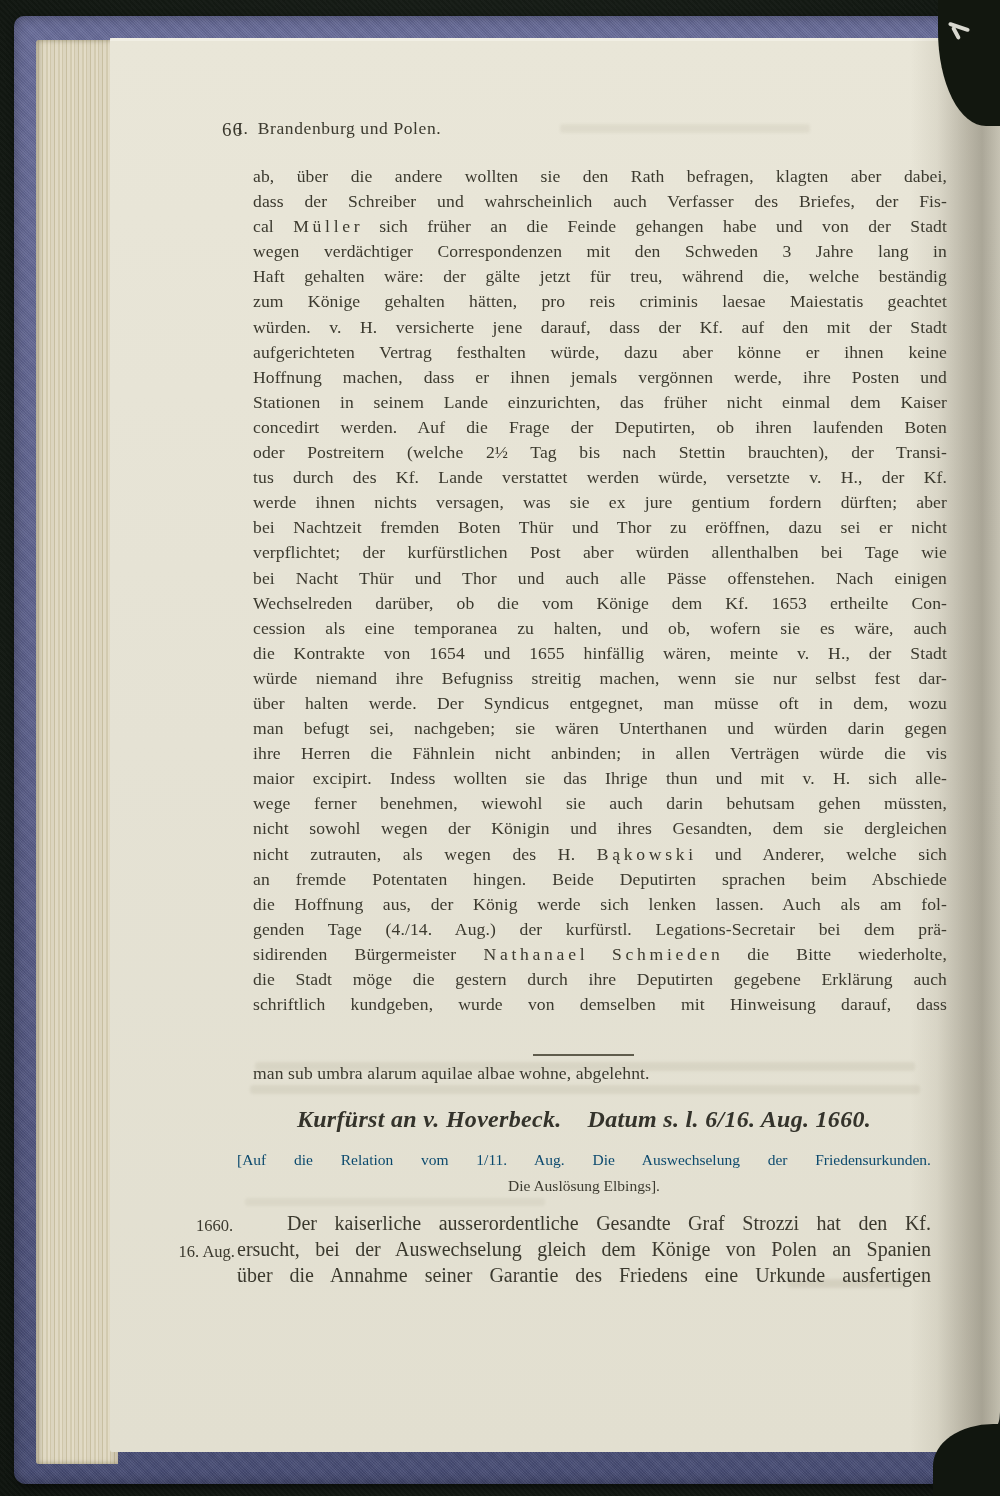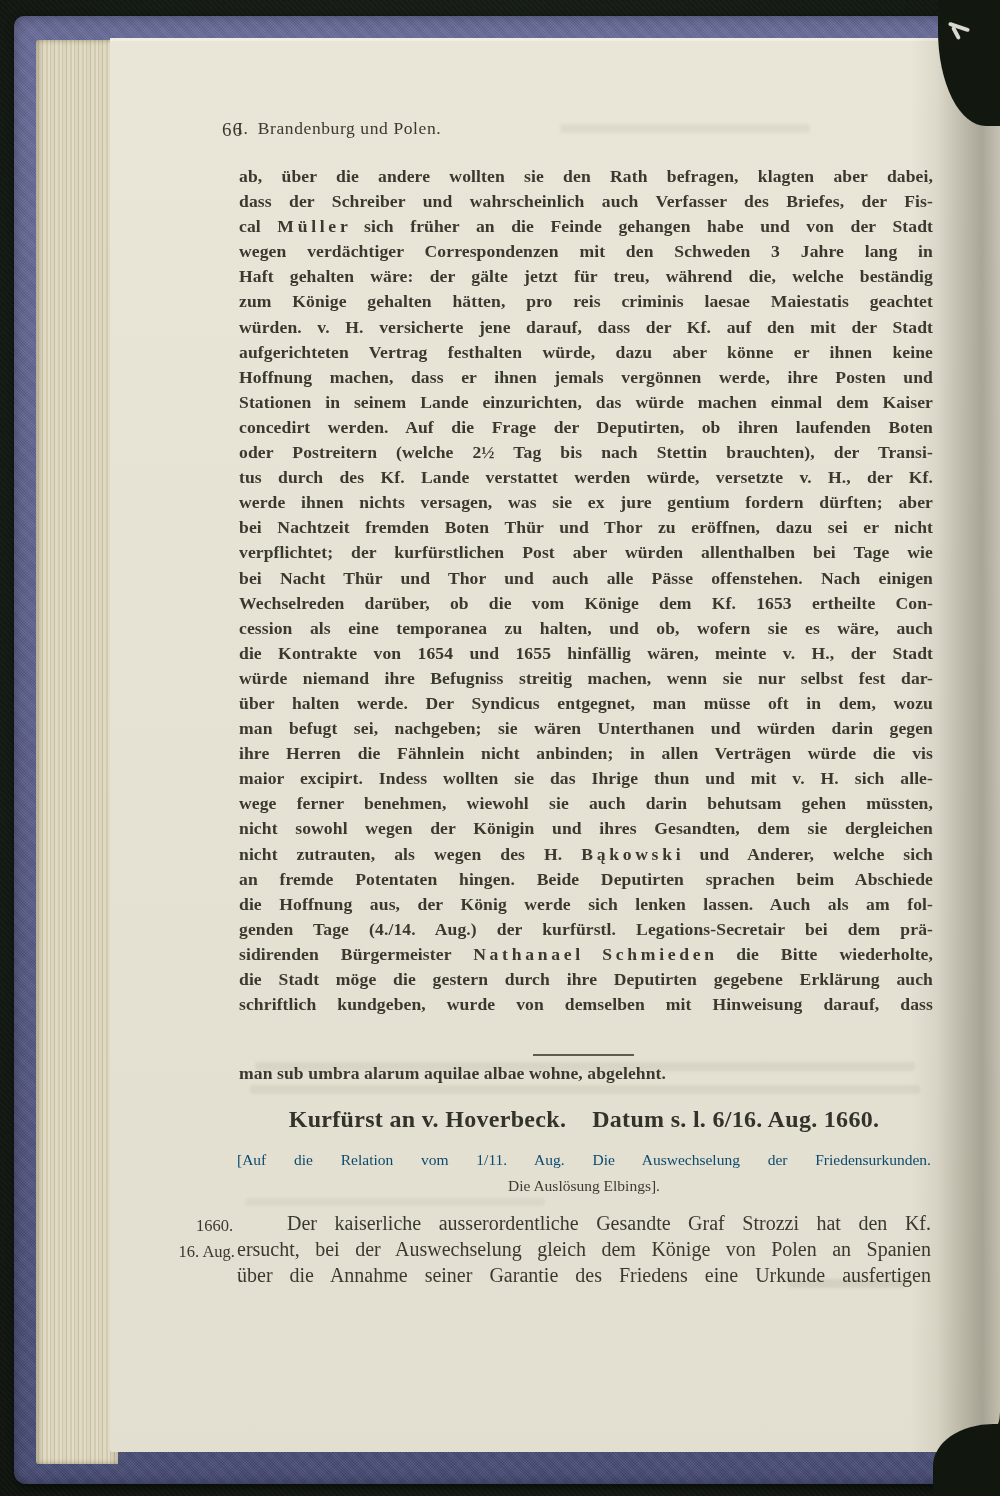--- a/index.html
+++ b/index.html
@@ -56,27 +56,27 @@
   
   .thread{left:946px;top:22px;width:26px;height:20px;z-index:7;}
   .thread i{position:absolute;display:block;background:#d8d8cf;border-radius:2px;}
   .thread i:nth-child(1){left:2px;top:3px;width:22px;height:4px;transform:rotate(18deg);}
   .thread i:nth-child(2){left:8px;top:4px;width:4px;height:14px;transform:rotate(-28deg);}
   
   .content{left:0;top:0;width:1000px;height:1496px;z-index:5;color:#3b392e;}
   .pagenum{position:absolute;left:222px;top:119px;font-size:19px;letter-spacing:1px;}
   .runhead{position:absolute;left:237px;top:118px;width:694px;text-align:left;
     font-size:17.5px;letter-spacing:0.6px;}
-  .bodytext{position:absolute;left:239px;top:164px;width:694px;
-    font-size:17.6px;line-height:25.1px;letter-spacing:0.1px;font-weight:bold;}
+  .bodytext{position:absolute;left:253px;top:164px;width:694px;
+    font-size:17.6px;line-height:25.1px;letter-spacing:0.1px;}
   .bline{text-align:justify;text-align-last:justify;height:25.1px;white-space:normal;}
   .bline:last-child{text-align-last:left;margin-top:44px;}
   .rule{position:absolute;left:533px;top:1054px;width:101px;height:2px;background:#5f5c4c;}
   .dheading{position:absolute;left:237px;top:1106px;width:694px;text-align:center;
-    font-size:24px;font-weight:bold;letter-spacing:0.3px;color:#34332b;}
+    font-size:24px;font-weight:bold;letter-spacing:0.3px;color:#34332b;font-style:italic;}
   .dheading .gap{display:inline-block;width:26px;}
   .dnote1{position:absolute;left:237px;top:1151px;width:694px;font-size:15.5px;
     text-align:justify;text-align-last:justify;color:#0c4a6e;}
   .dnote2{position:absolute;left:237px;top:1177px;width:694px;text-align:center;
     font-size:15.5px;color:#3d3b30;}
   .margin-year{position:absolute;left:158px;top:1216px;width:75px;text-align:right;font-size:16.5px;}
   .margin-day{position:absolute;left:152px;top:1242px;width:83px;text-align:right;font-size:16.5px;}
   .dpara{position:absolute;left:237px;top:1210px;width:694px;font-size:20px;line-height:26px;}
   .dline{text-align:justify;text-align-last:justify;height:26px;}
   .dline:first-child{text-indent:50px;}
@@ -103,21 +103,21 @@
   <div class="bodytext">
       <div class="bline">ab, über die andere wollten sie den Rath befragen, klagten aber dabei,</div>
       <div class="bline">dass der Schreiber und wahrscheinlich auch Verfasser des Briefes, der Fis-</div>
       <div class="bline">cal M ü l l e r sich früher an die Feinde gehangen habe und von der Stadt</div>
       <div class="bline">wegen verdächtiger Correspondenzen mit den Schweden 3 Jahre lang in</div>
       <div class="bline">Haft gehalten wäre: der gälte jetzt für treu, während die, welche beständig</div>
       <div class="bline">zum Könige gehalten hätten, pro reis criminis laesae Maiestatis geachtet</div>
       <div class="bline">würden.  v. H. versicherte jene darauf, dass der Kf. auf den mit der Stadt</div>
       <div class="bline">aufgerichteten Vertrag festhalten würde, dazu aber könne er ihnen keine</div>
       <div class="bline">Hoffnung machen, dass er ihnen jemals vergönnen werde, ihre Posten und</div>
-      <div class="bline">Stationen in seinem Lande einzurichten, das würde machen einmal dem Kaiser</div>
+      <div class="bline">Stationen in seinem Lande einzurichten, das früher nicht einmal dem Kaiser</div>
       <div class="bline">concedirt werden.  Auf die Frage der Deputirten, ob ihren laufenden Boten</div>
       <div class="bline">oder Postreitern (welche 2½ Tag bis nach Stettin brauchten), der Transi-</div>
       <div class="bline">tus durch des Kf. Lande verstattet werden würde, versetzte v. H., der Kf.</div>
       <div class="bline">werde ihnen nichts versagen, was sie ex jure gentium fordern dürften; aber</div>
       <div class="bline">bei Nachtzeit fremden Boten Thür und Thor zu eröffnen, dazu sei er nicht</div>
       <div class="bline">verpflichtet; der kurfürstlichen Post aber würden allenthalben bei Tage wie</div>
       <div class="bline">bei Nacht Thür und Thor und auch alle Pässe offenstehen.  Nach einigen</div>
       <div class="bline">Wechselreden darüber, ob die vom Könige dem Kf. 1653 ertheilte Con-</div>
       <div class="bline">cession als eine temporanea zu halten, und ob, wofern sie es wäre, auch</div>
       <div class="bline">die Kontrakte von 1654 und 1655 hinfällig wären, meinte v. H., der Stadt</div>

